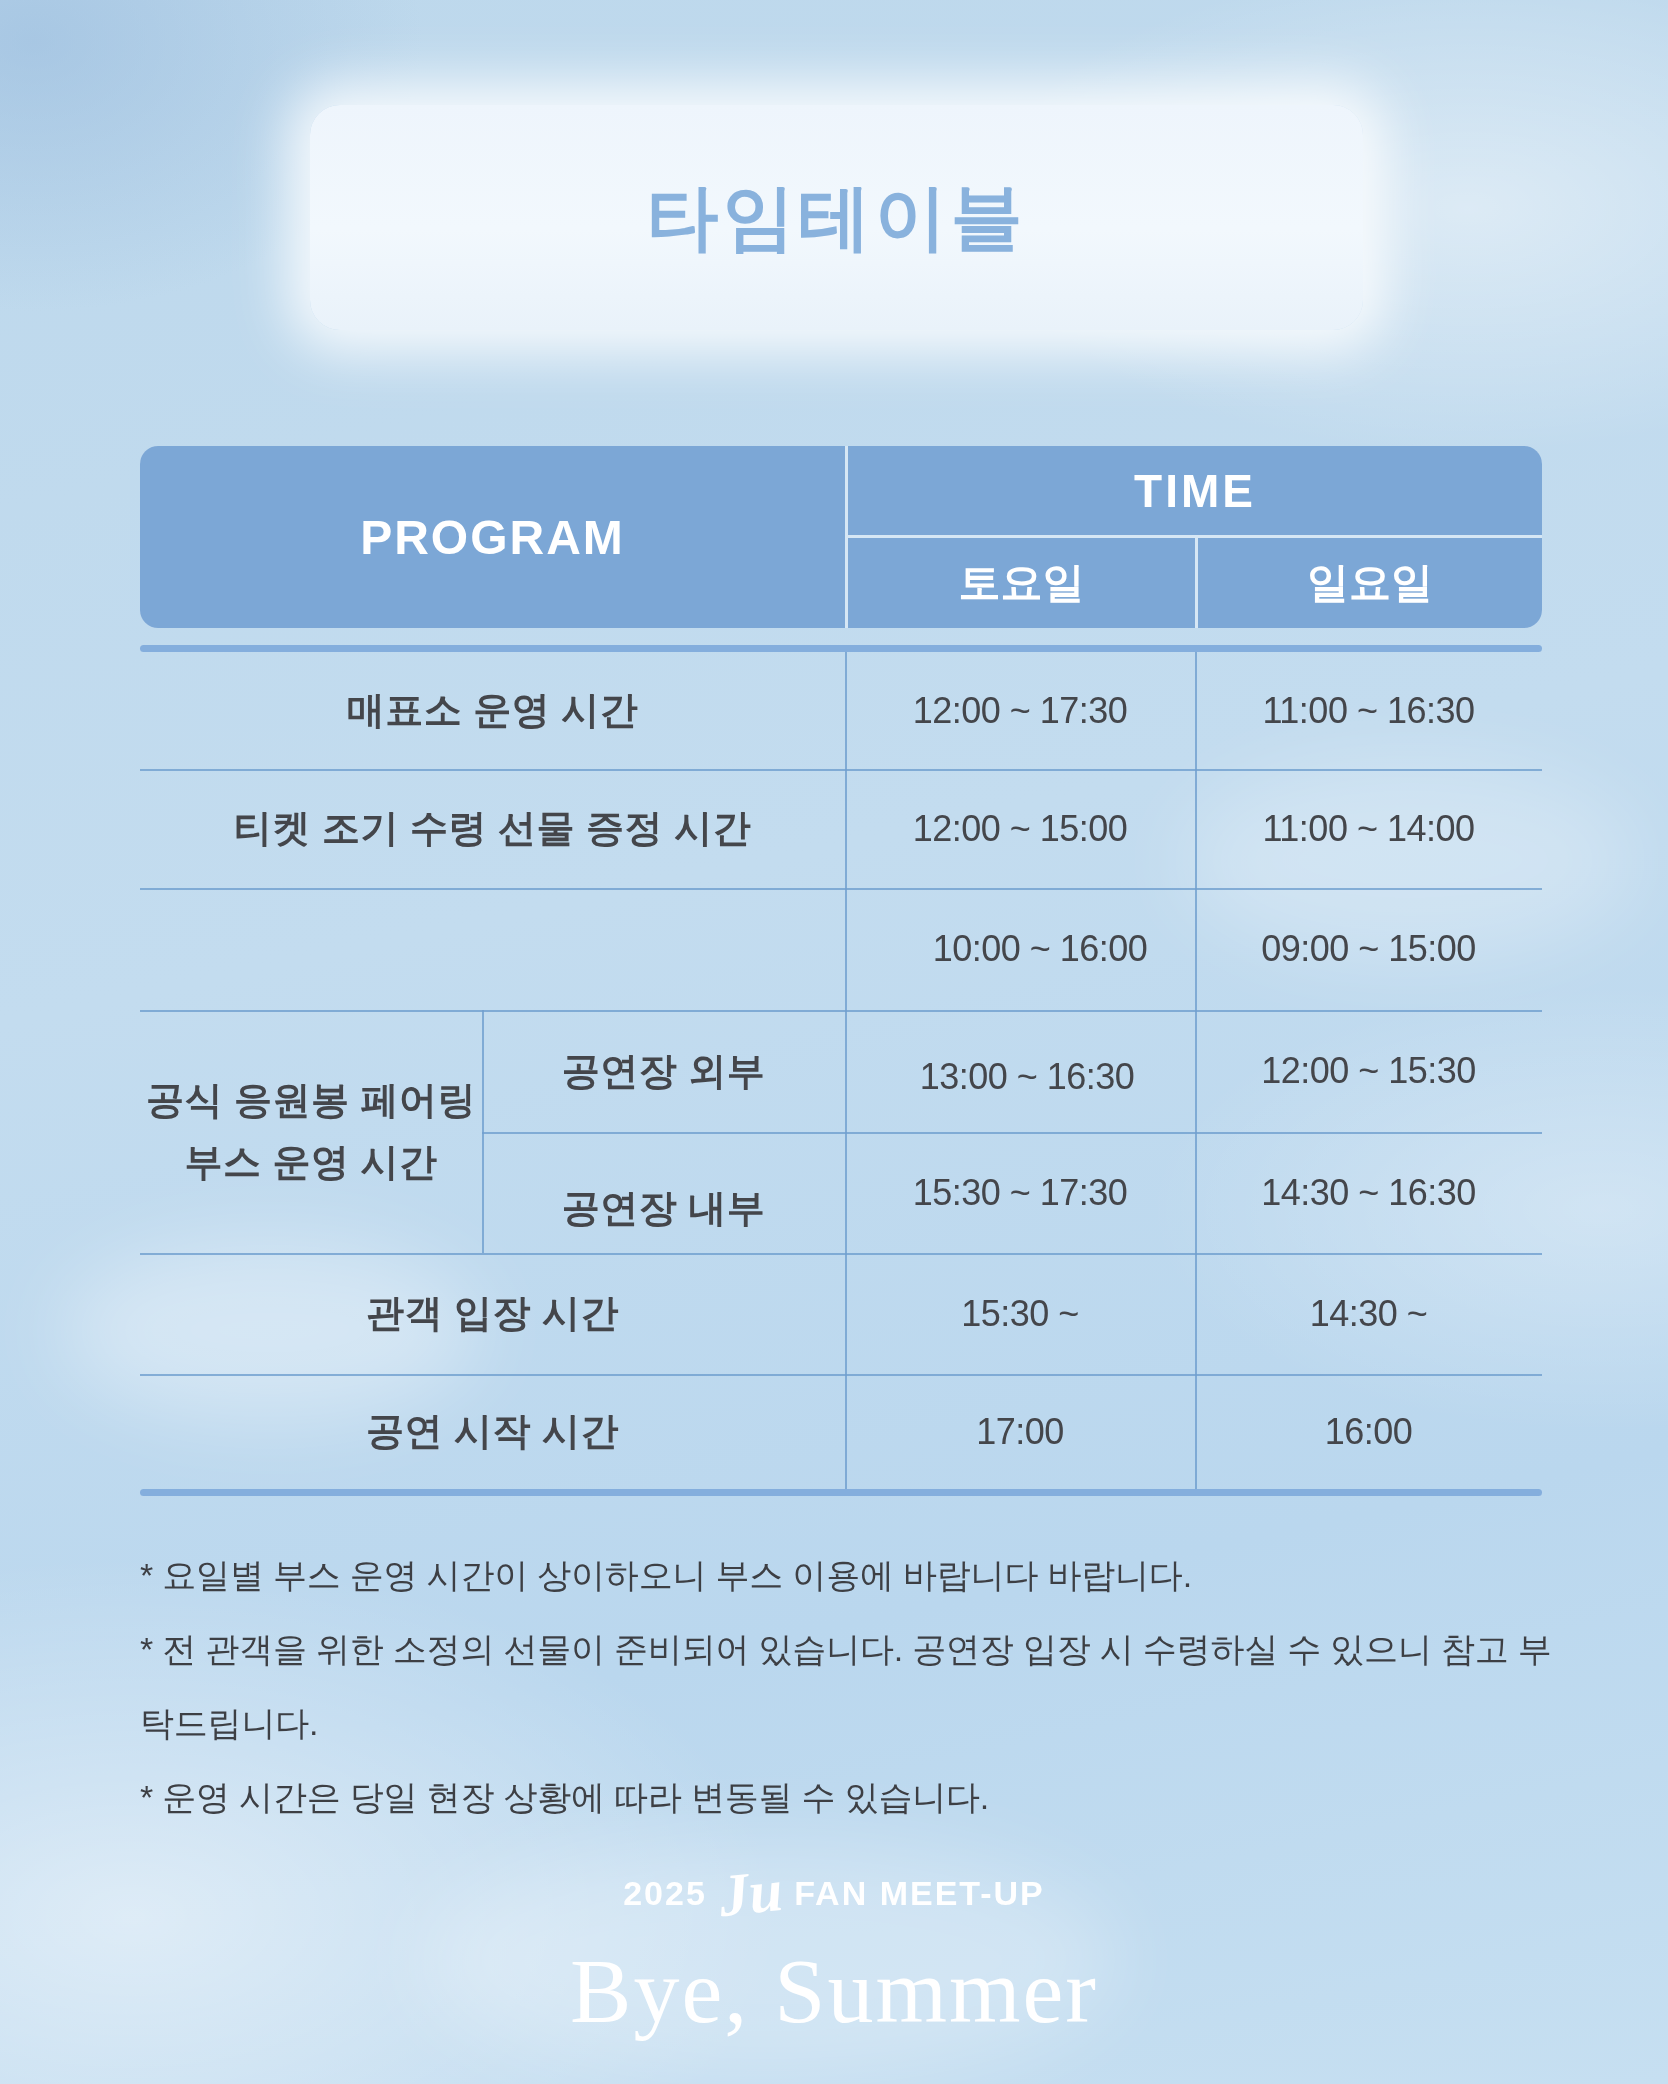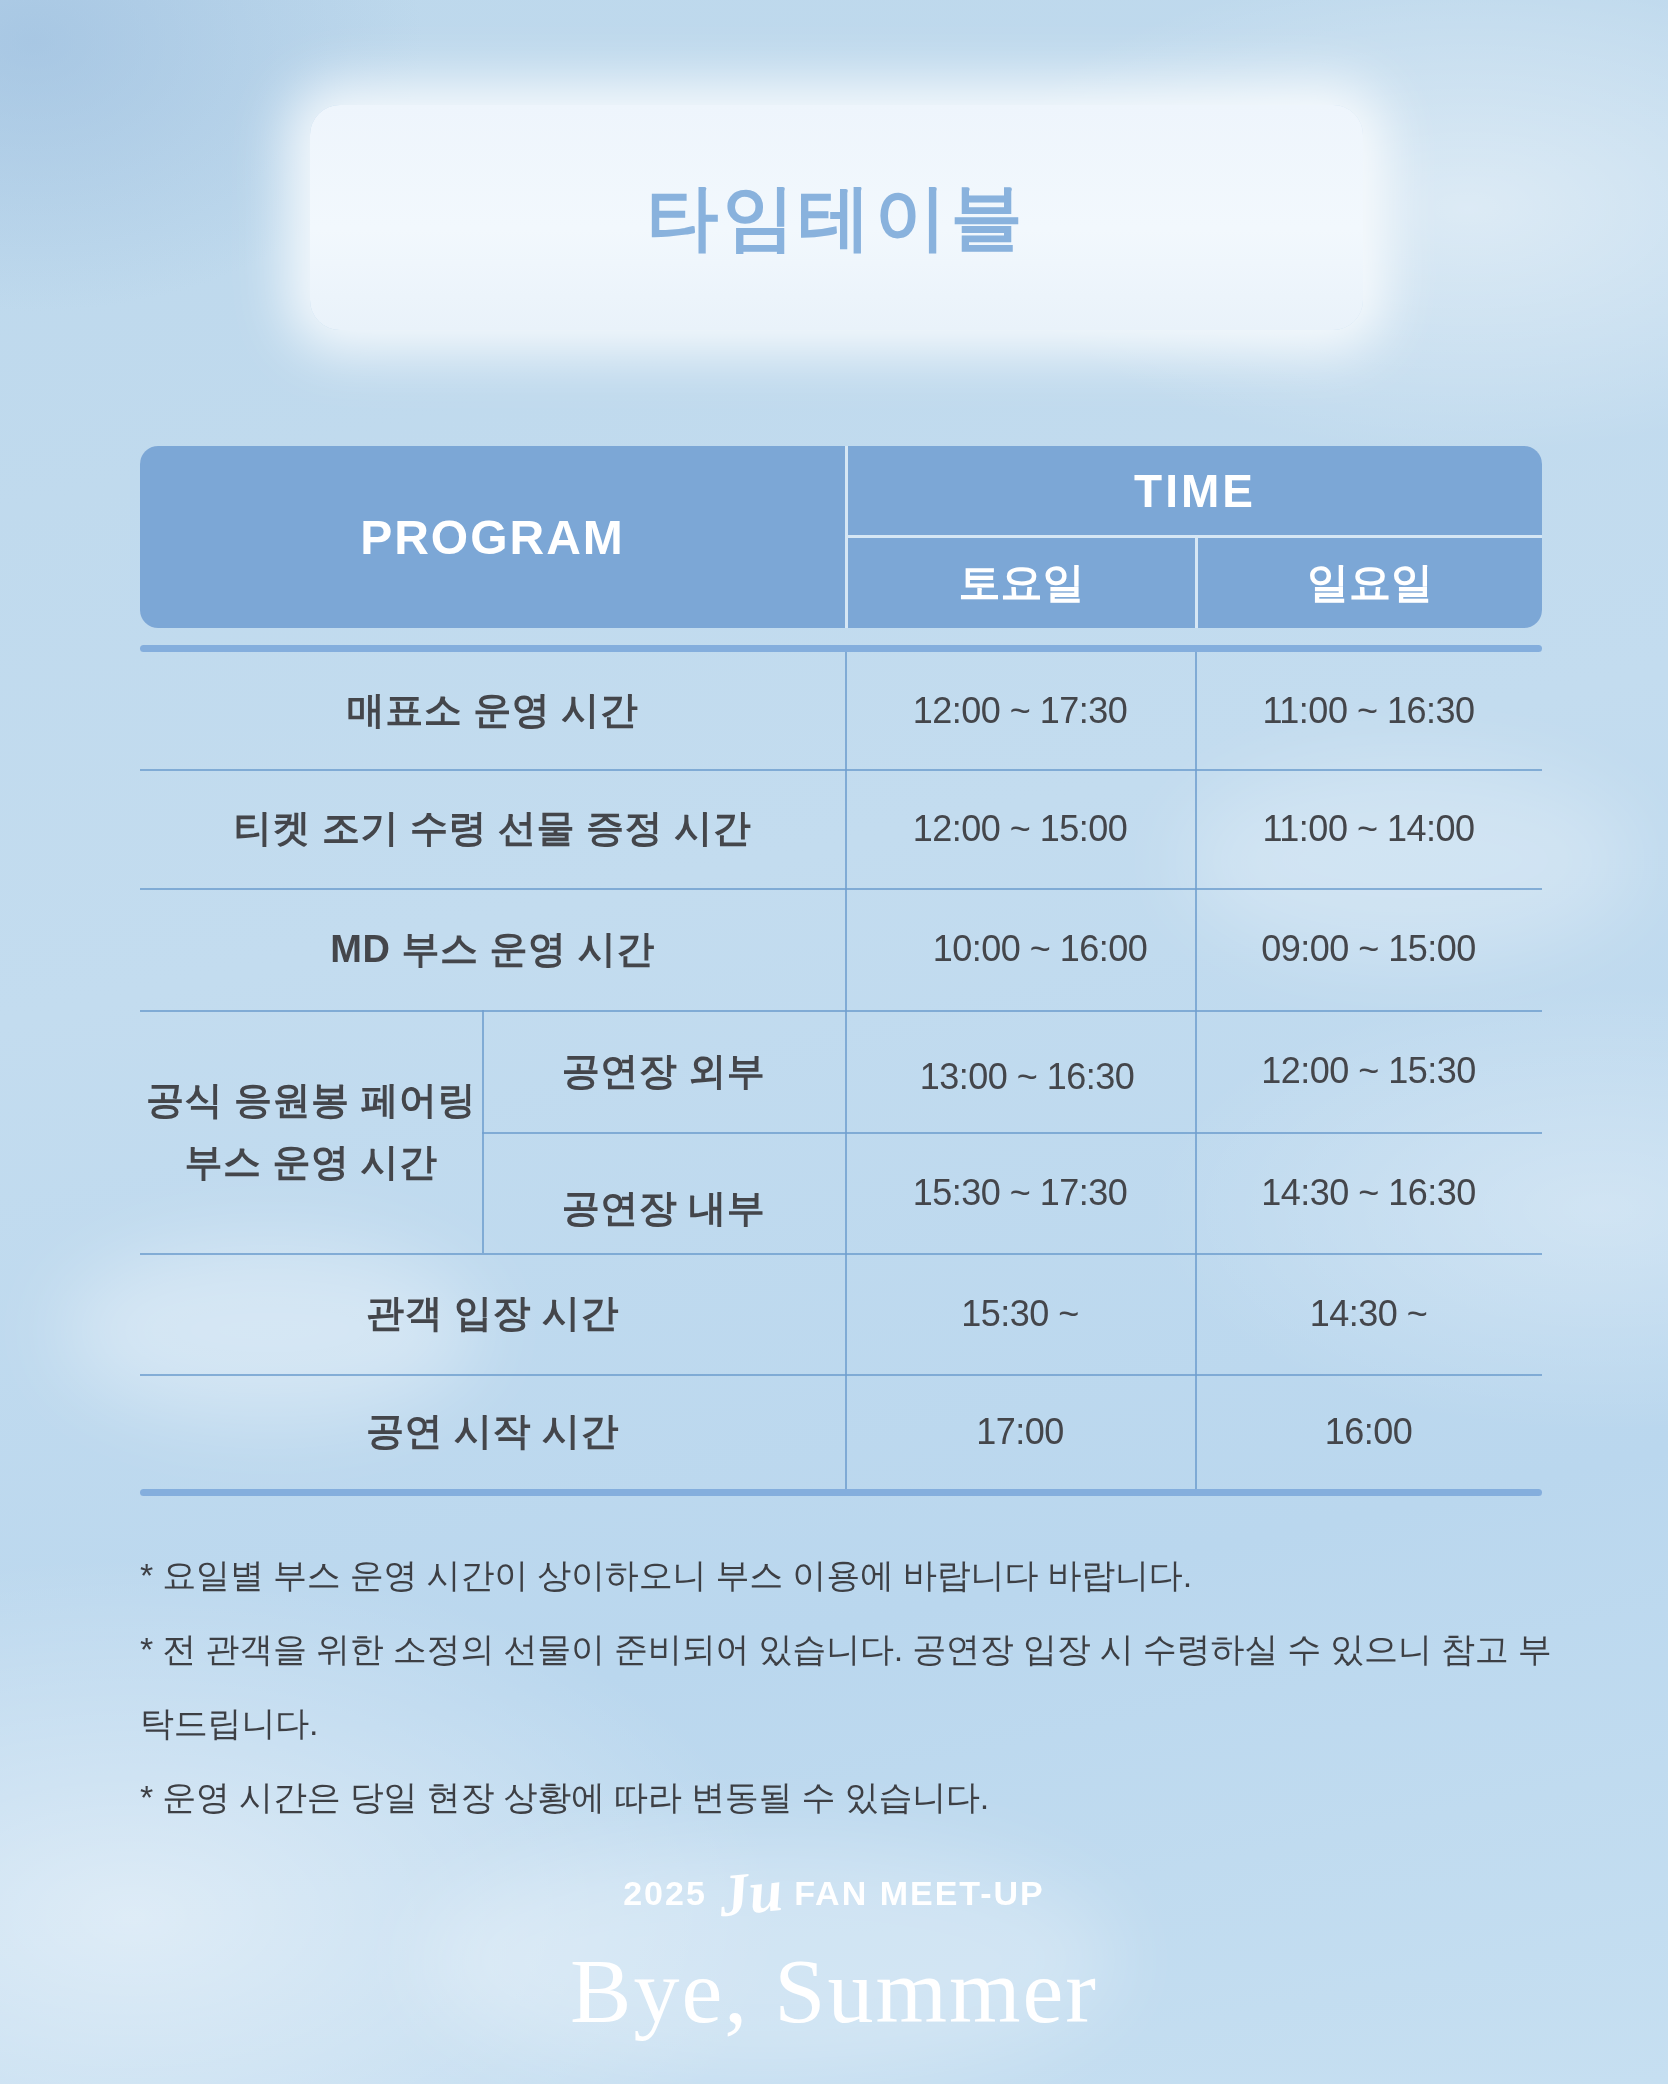--- a/index.html
+++ b/index.html
@@ -117,21 +117,20 @@
     <div class="vline" style="left:342px;top:365px;height:243px;"></div>
 
     <div class="cell prog" style="left:0;top:7px;width:705px;height:117px;">매표소 운영 시간</div>
     <div class="cell time" style="left:705px;top:7px;width:350px;height:117px;">12:00 ~ 17:30</div>
     <div class="cell time" style="left:1055px;top:7px;width:347px;height:117px;">11:00 ~ 16:30</div>
 
     <div class="cell prog" style="left:0;top:124px;width:705px;height:119px;">티켓 조기 수령 선물 증정 시간</div>
     <div class="cell time" style="left:705px;top:124px;width:350px;height:119px;">12:00 ~ 15:00</div>
     <div class="cell time" style="left:1055px;top:124px;width:347px;height:119px;">11:00 ~ 14:00</div>
 
-    <div class="cell prog" style="left:0;top:243px;width:705px;height:122px;">MD 부스 운영 시간</div>
     <div class="cell time" style="left:705px;top:243px;width:350px;height:122px;margin-left:20px;">10:00 ~ 16:00</div>
     <div class="cell time" style="left:1055px;top:243px;width:347px;height:122px;">09:00 ~ 15:00</div>
 
     <div class="cell prog" style="left:342px;top:365px;width:363px;height:122px;">공연장 외부</div>
 
     <div class="cell prog merged" style="left:0;top:365px;width:342px;height:243px;">공식 응원봉 페어링
 부스 운영 시간</div>
     <div class="cell time" style="left:705px;top:365px;width:350px;height:134px;padding-left:7px;">13:00 ~ 16:30</div>
     <div class="cell time" style="left:1055px;top:365px;width:347px;height:122px;">12:00 ~ 15:30</div>
 

